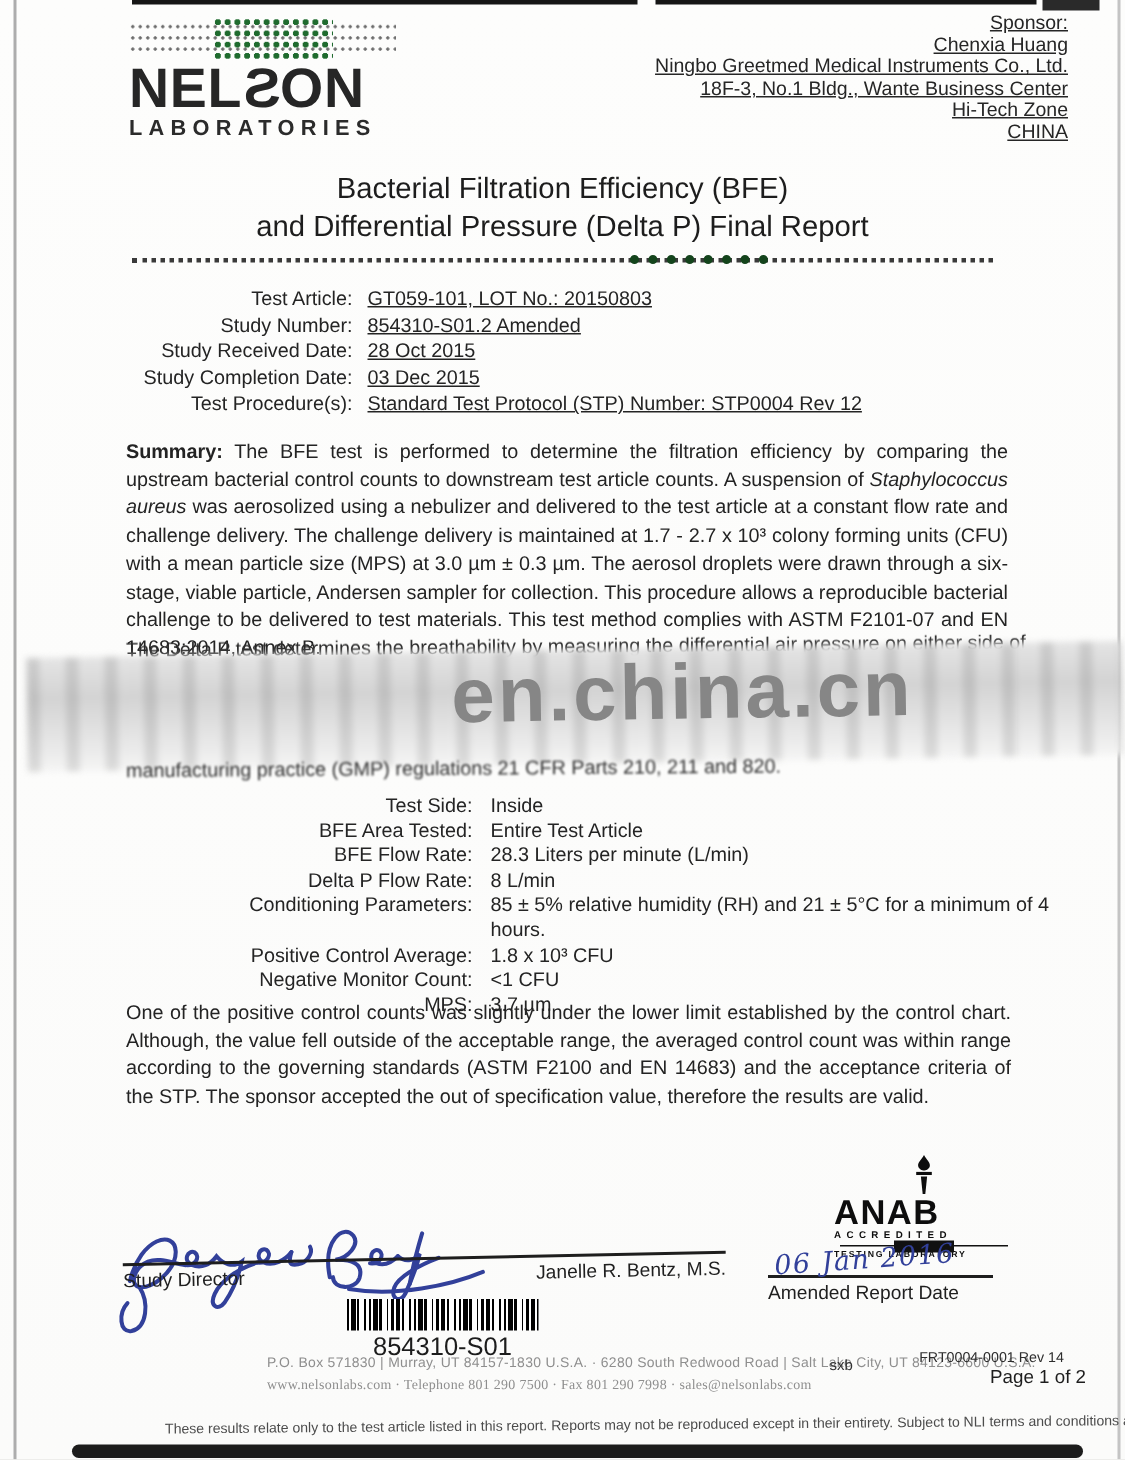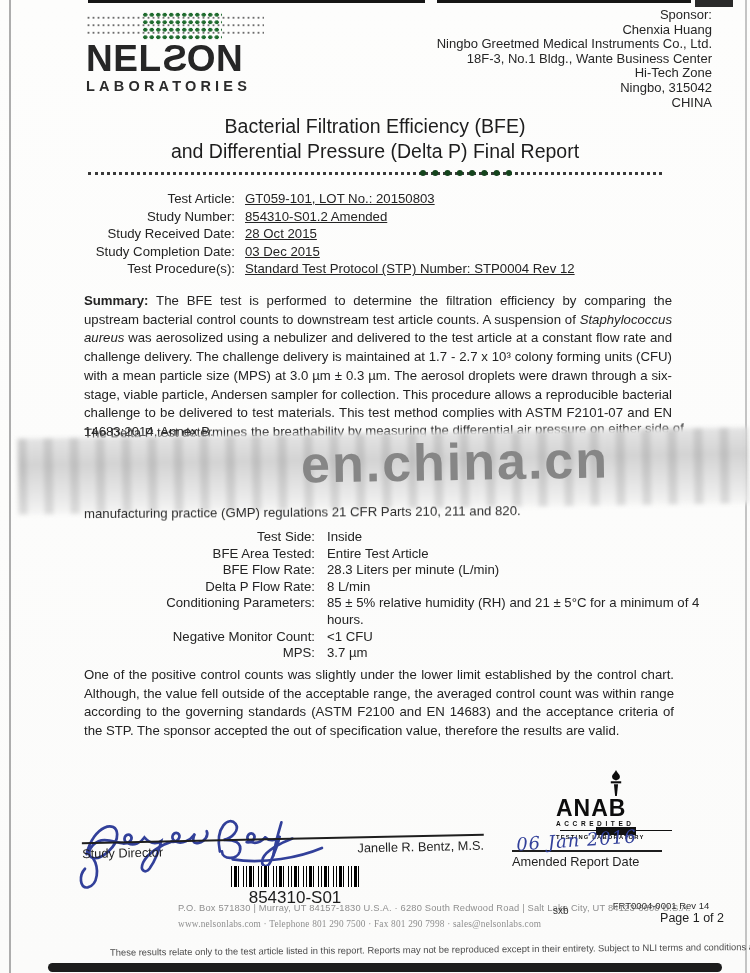--- a/index.html
+++ b/index.html
@@ -21,21 +21,21 @@
   .logo-dots{position:relative;width:178px;height:24px;
     background-image:radial-gradient(circle,#6b6b6b 0.9px,transparent 1.25px);
     background-size:5px 7.5px;}
   .logo-dots-green{position:absolute;left:56px;top:-3px;width:80px;height:30px;
     background-image:radial-gradient(circle,#1f6b2e 1.9px,transparent 2.2px);
     background-size:6.5px 7.5px;}
   .logo-word{font-size:37px;font-weight:900;letter-spacing:0.5px;color:#262626;line-height:38px;margin-top:2px;}
   .logo-word .flip{display:inline-block;transform:scaleX(-1);}
   .logo-sub{font-size:14.5px;font-weight:700;letter-spacing:4.2px;color:#2b2b2b;margin-top:0px;}
   
-  .sponsor{left:340px;top:8px;width:372px;text-align:right;font-size:13px;line-height:14.6px;color:#262626;}
+  .sponsor{left:340px;top:8px;width:372px;text-align:right;font-size:13px;line-height:14.6px;color:#262626;text-decoration:underline;}
   
   .title{left:0;top:114px;width:750px;text-align:center;font-size:19.5px;line-height:25px;color:#1d1d1d;}
   .dotsep{left:88px;top:172px;width:574px;border-top:3px dotted #3a3a3a;}
   .dotsep-big{left:420px;top:170px;width:92px;border-top:6px dotted #14441c;}
   
   .info{left:85px;top:190px;width:620px;font-size:13.2px;}
   .inforow{display:flex;line-height:17.6px;}
   .inforow .lbl{width:150px;text-align:right;flex:none;}
   .inforow .val{margin-left:10px;text-decoration:underline;}
   
@@ -105,21 +105,20 @@
     <div class="logo-word"><span>NEL</span><span class="flip">S</span><span>ON</span></div>
     <div class="logo-sub">LABORATORIES</div>
   </div>
 
   <div class="abs sponsor">
     <div>Sponsor:</div>
     <div>Chenxia Huang</div>
     <div>Ningbo Greetmed Medical Instruments Co., Ltd.</div>
     <div>18F-3, No.1 Bldg., Wante Business Center</div>
     <div>Hi-Tech Zone</div>
-    <div>Ningbo, 315042</div>
     <div>CHINA</div>
   </div>
 
   <div class="abs title">
     <div>Bacterial Filtration Efficiency (BFE)</div>
     <div>and Differential Pressure (Delta P) Final Report</div>
   </div>
   <div class="abs dotsep"></div>
   <div class="abs dotsep-big"></div>
 
@@ -166,20 +165,24 @@
       <div class="lbl">BFE Flow Rate:</div>
       <div class="val">28.3 Liters per minute (L/min)</div>
     </div>
     <div class="paramrow">
       <div class="lbl">Delta P Flow Rate:</div>
       <div class="val">8 L/min</div>
     </div>
     <div class="paramrow">
       <div class="lbl">Conditioning Parameters:</div>
       <div class="val">85 ± 5% relative humidity (RH) and 21 ± 5°C for a minimum of 4 hours.</div>
+    </div>
+    <div class="paramrow">
+      <div class="lbl">Positive Control Average:</div>
+      <div class="val">1.8 x 10³ CFU</div>
     </div>
     <div class="paramrow">
       <div class="lbl">Negative Monitor Count:</div>
       <div class="val">&lt;1 CFU</div>
     </div>
     <div class="paramrow">
       <div class="lbl">MPS:</div>
       <div class="val">3.7 µm</div>
     </div>
   </div>

